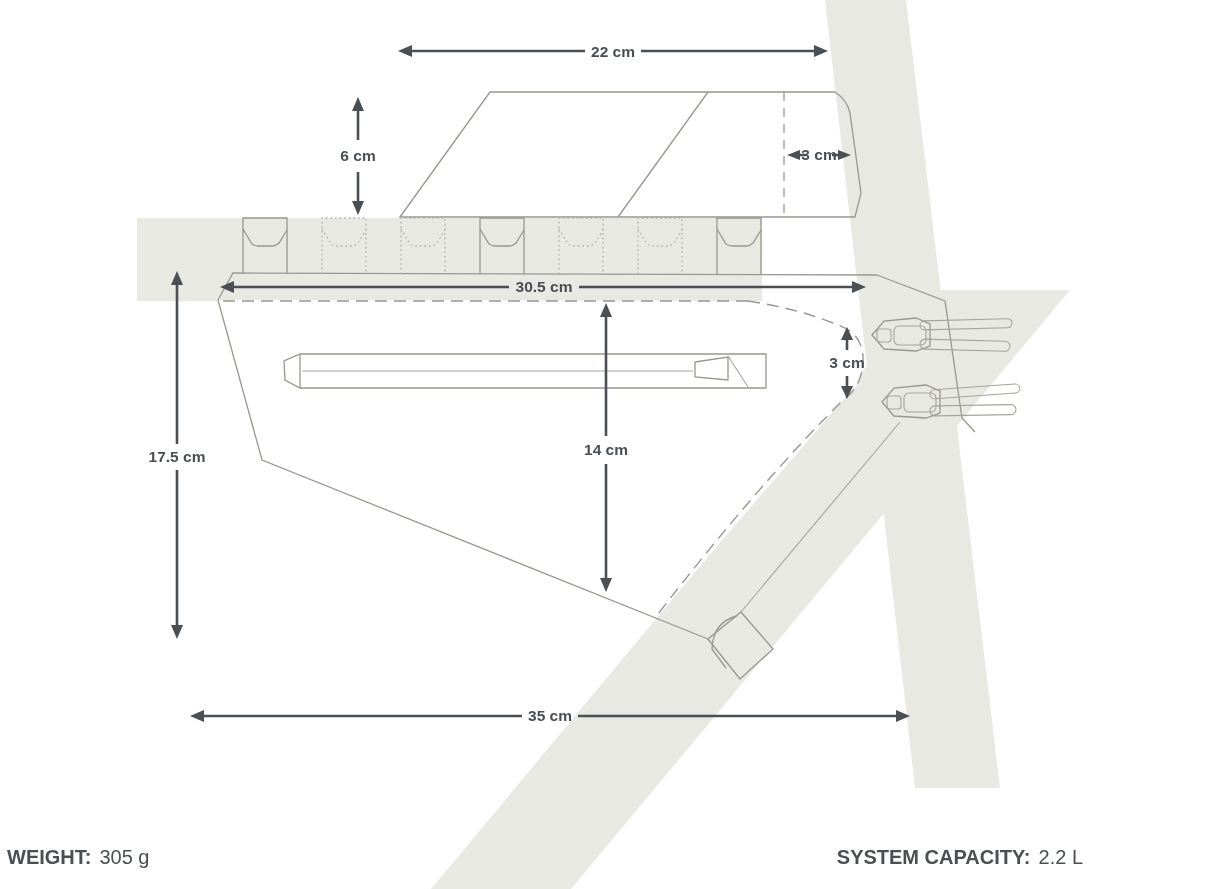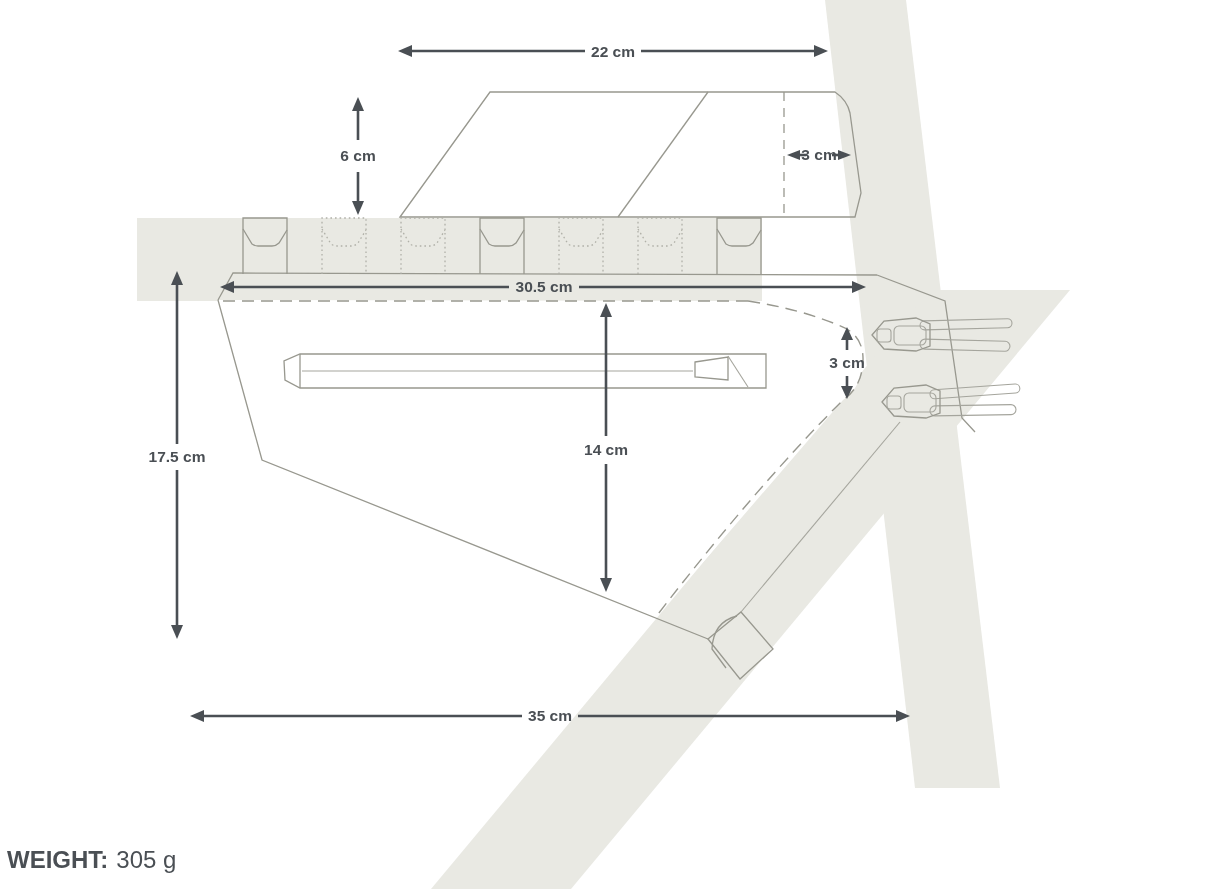--- a/index.html
+++ b/index.html
@@ -9,21 +9,21 @@
   .tube{fill:#e9e9e3;}
   .bagfill{fill:#ffffff;}
   .ln{stroke:#98988f;stroke-width:1.3;fill:none;}
   .lnthin{stroke:#a5a59d;stroke-width:1.1;fill:none;}
   .dash{stroke:#98988f;stroke-width:1.4;fill:none;stroke-dasharray:12 7;}
   .dashv{stroke:#98988f;stroke-width:1.3;fill:none;stroke-dasharray:9 7;}
   .dot{stroke:#b0b0a8;stroke-width:1.3;fill:none;stroke-dasharray:1.6 3;}
   .dim{stroke:#4a4f54;stroke-width:2.6;fill:none;}
   .head{fill:#4a4f54;stroke:none;}
   .dimtxt{fill:#4a4f54;font-size:15.5px;font-weight:bold;text-anchor:middle;}
-  .footer{position:absolute;top:846px;color:#4a4f54;font-size:24px;white-space:nowrap;}
+  .footer{position:absolute;top:846px;color:#4a4f54;font-size:20px;white-space:nowrap;}
   .footer .lab{font-weight:bold;}
   .footer .val{font-weight:normal;margin-left:8px;}
   .f-left{left:7px;}
   .f-right{right:2px;}
 </style>
 </head>
 <body>
 
 <div class="stage">
 <svg width="1215" height="889" viewBox="0 0 1215 889">
@@ -177,13 +177,16 @@
     <polygon class="head" points="910,716 896,710 896,722"></polygon>
     <line class="dim" x1="204" y1="716" x2="522" y2="716"></line>
     <line class="dim" x1="578" y1="716" x2="896" y2="716"></line>
     <text class="dimtxt" x="550" y="721">35 cm</text>
   </g>
 </svg>
 
   <div class="footer f-left">
     <span class="lab">WEIGHT:</span><span class="val">305 g</span>
   </div>
+  <div class="footer f-right">
+    <span class="lab">SYSTEM CAPACITY:</span><span class="val">2.2 L</span>
+  </div>
 </div>
 
 </body></html>

